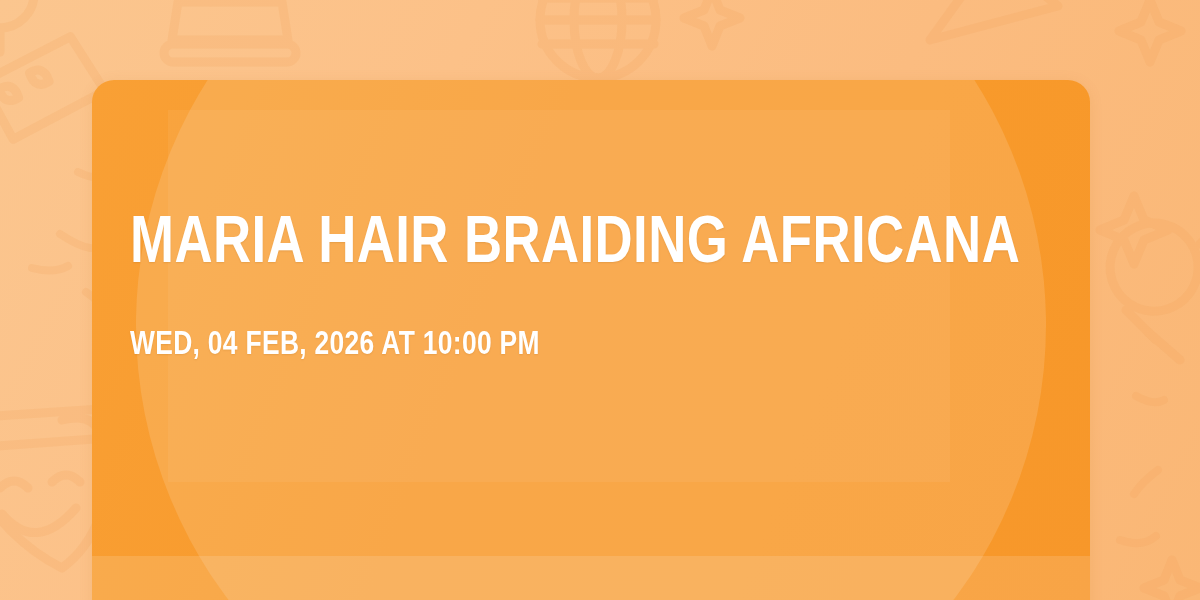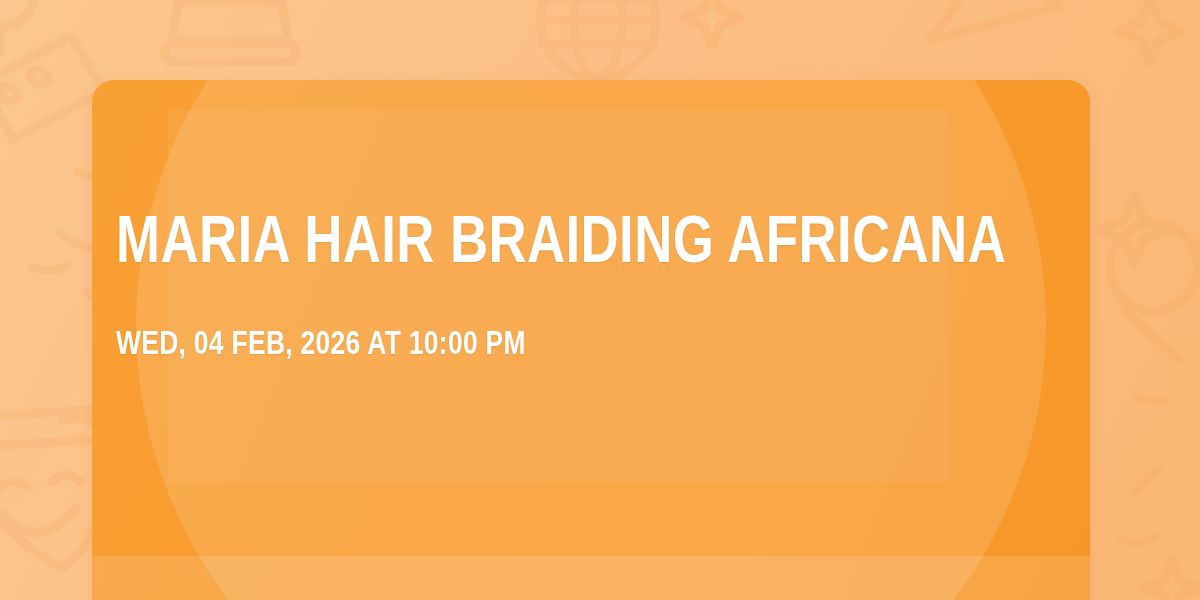--- a/index.html
+++ b/index.html
@@ -58,21 +58,21 @@
   #wash-band {
     position:absolute;
     left:0; right:0; bottom:0;
     height:64px;
     background:rgba(255,255,255,.135);
   }
 
   
   #text-block {
     position:absolute;
-    left:24px; top:126px;
+    left:38px; top:126px;
     width:900px;
   }
 
   #event-title {
     color:#ffffff;
     font-size:66px;
     line-height:1.0;
     font-weight:700;
     letter-spacing:.5px;
     text-transform:uppercase;

